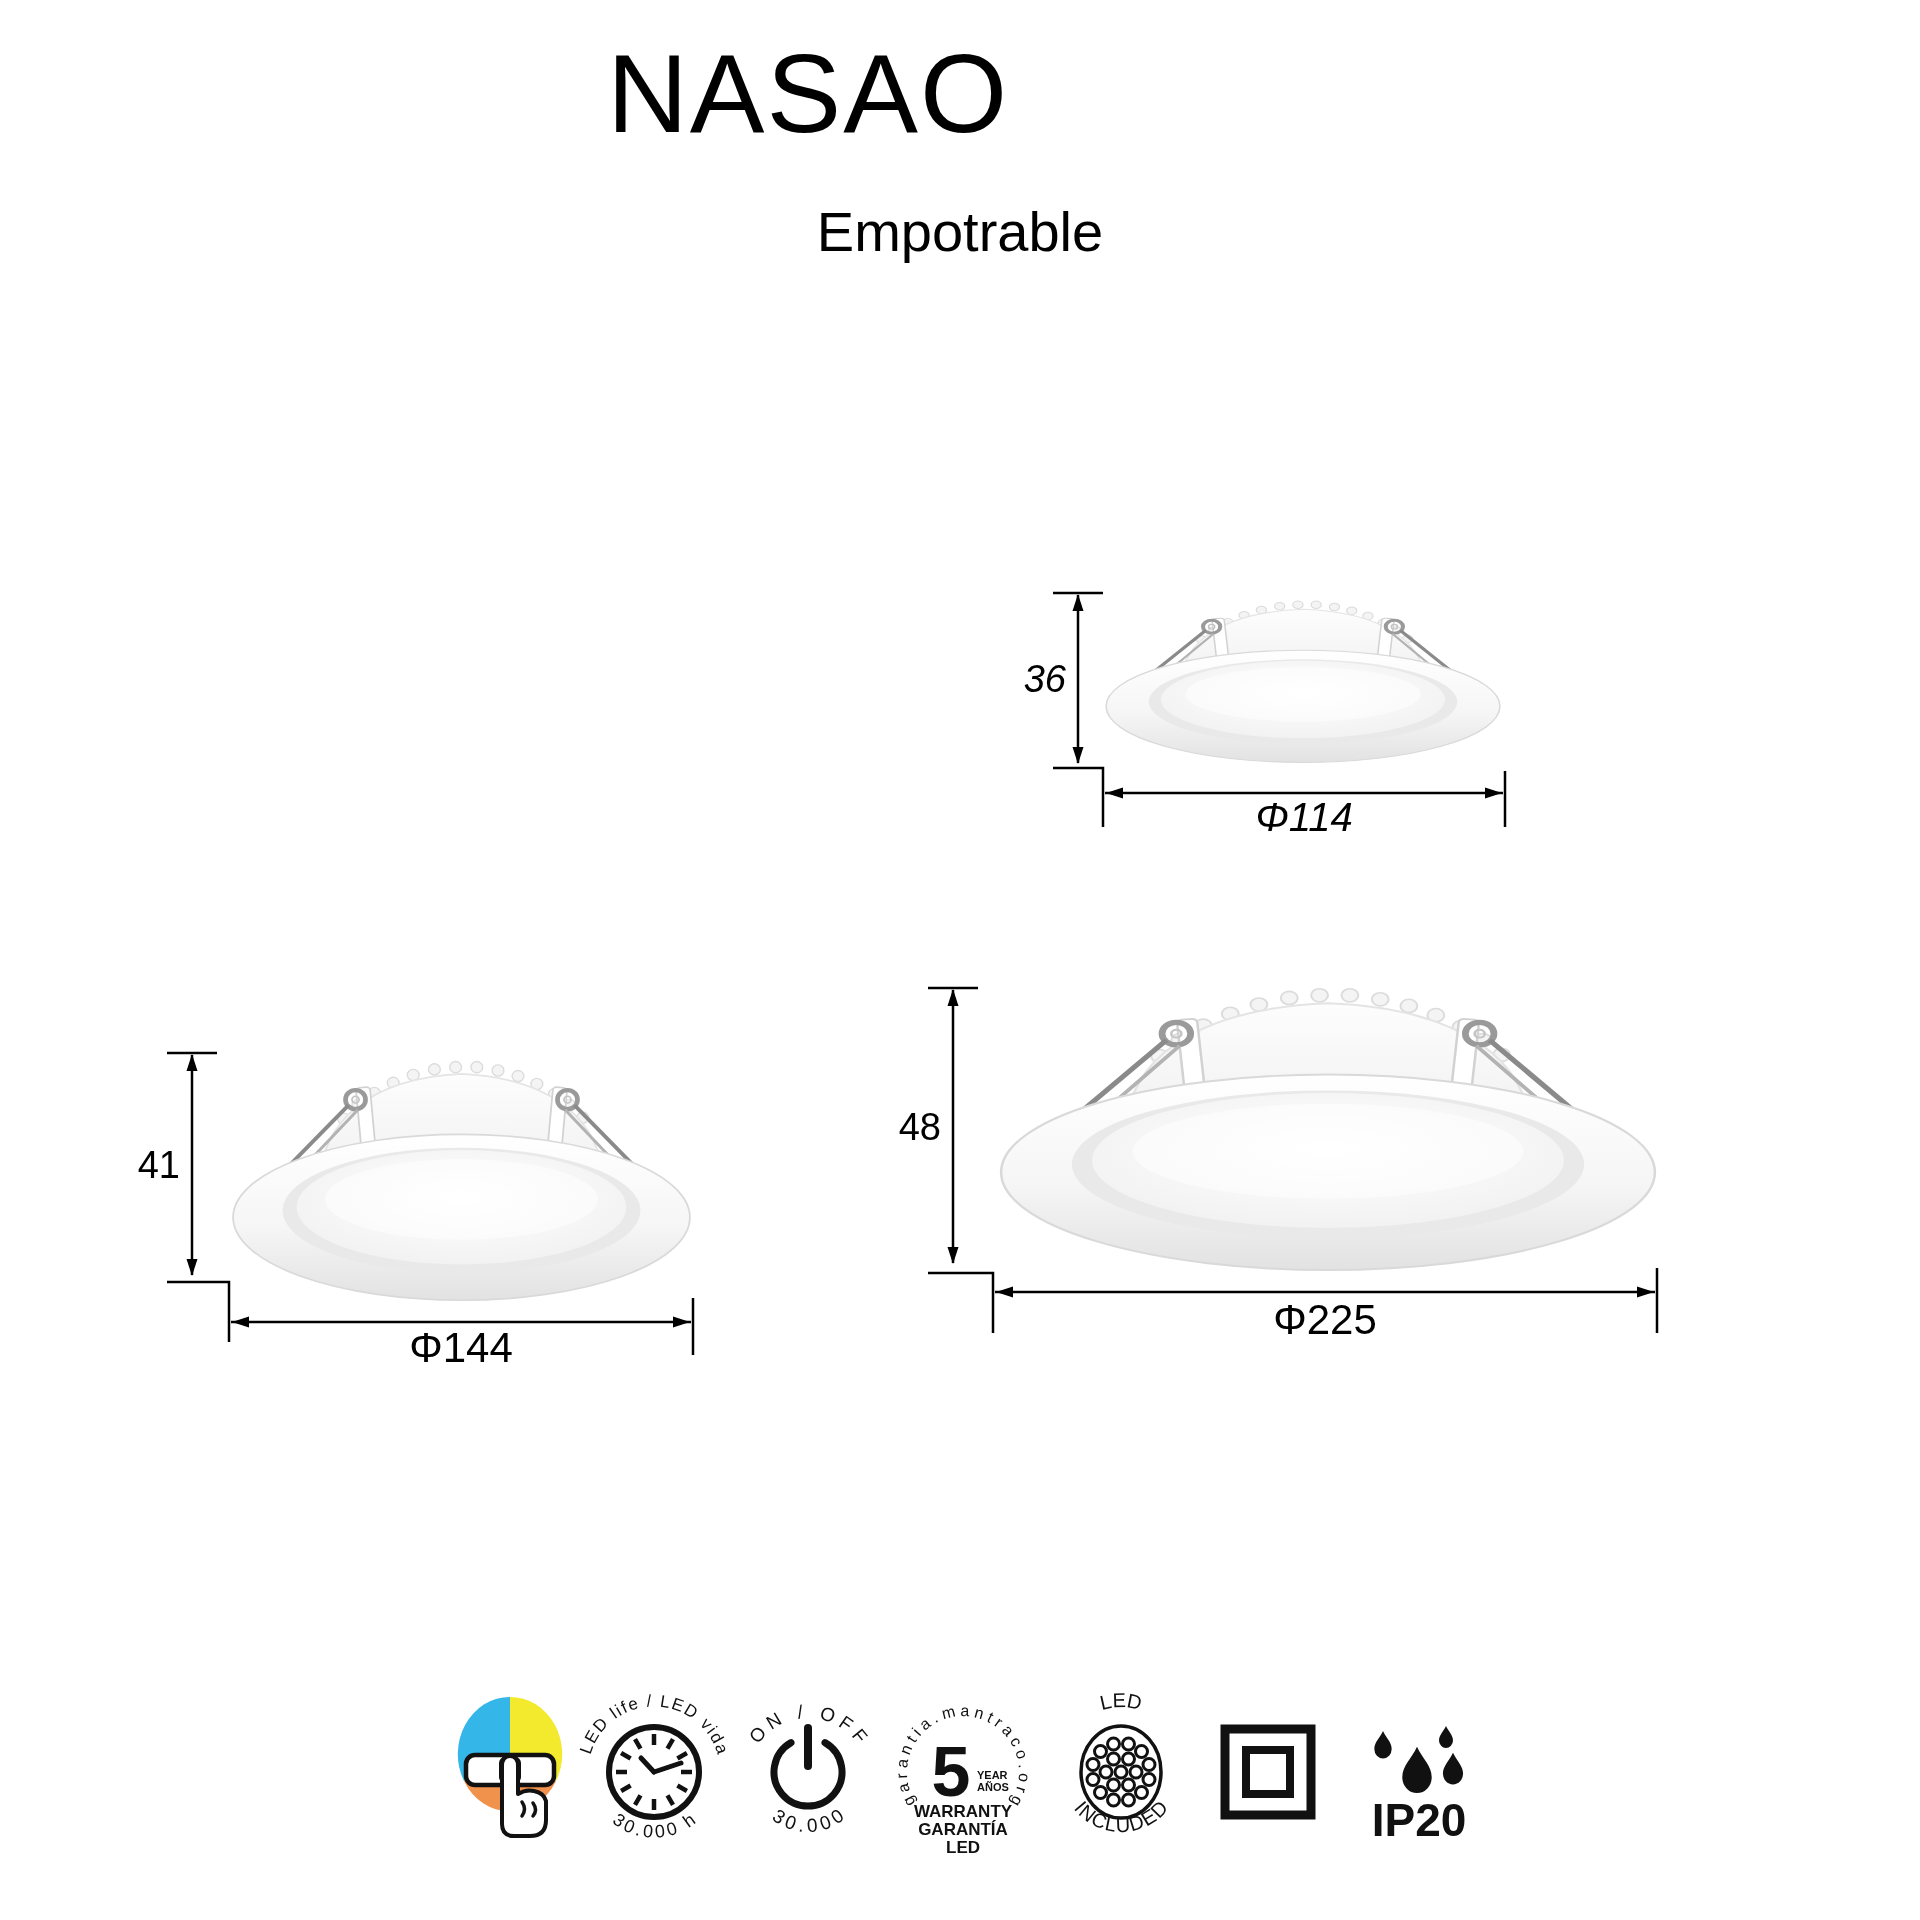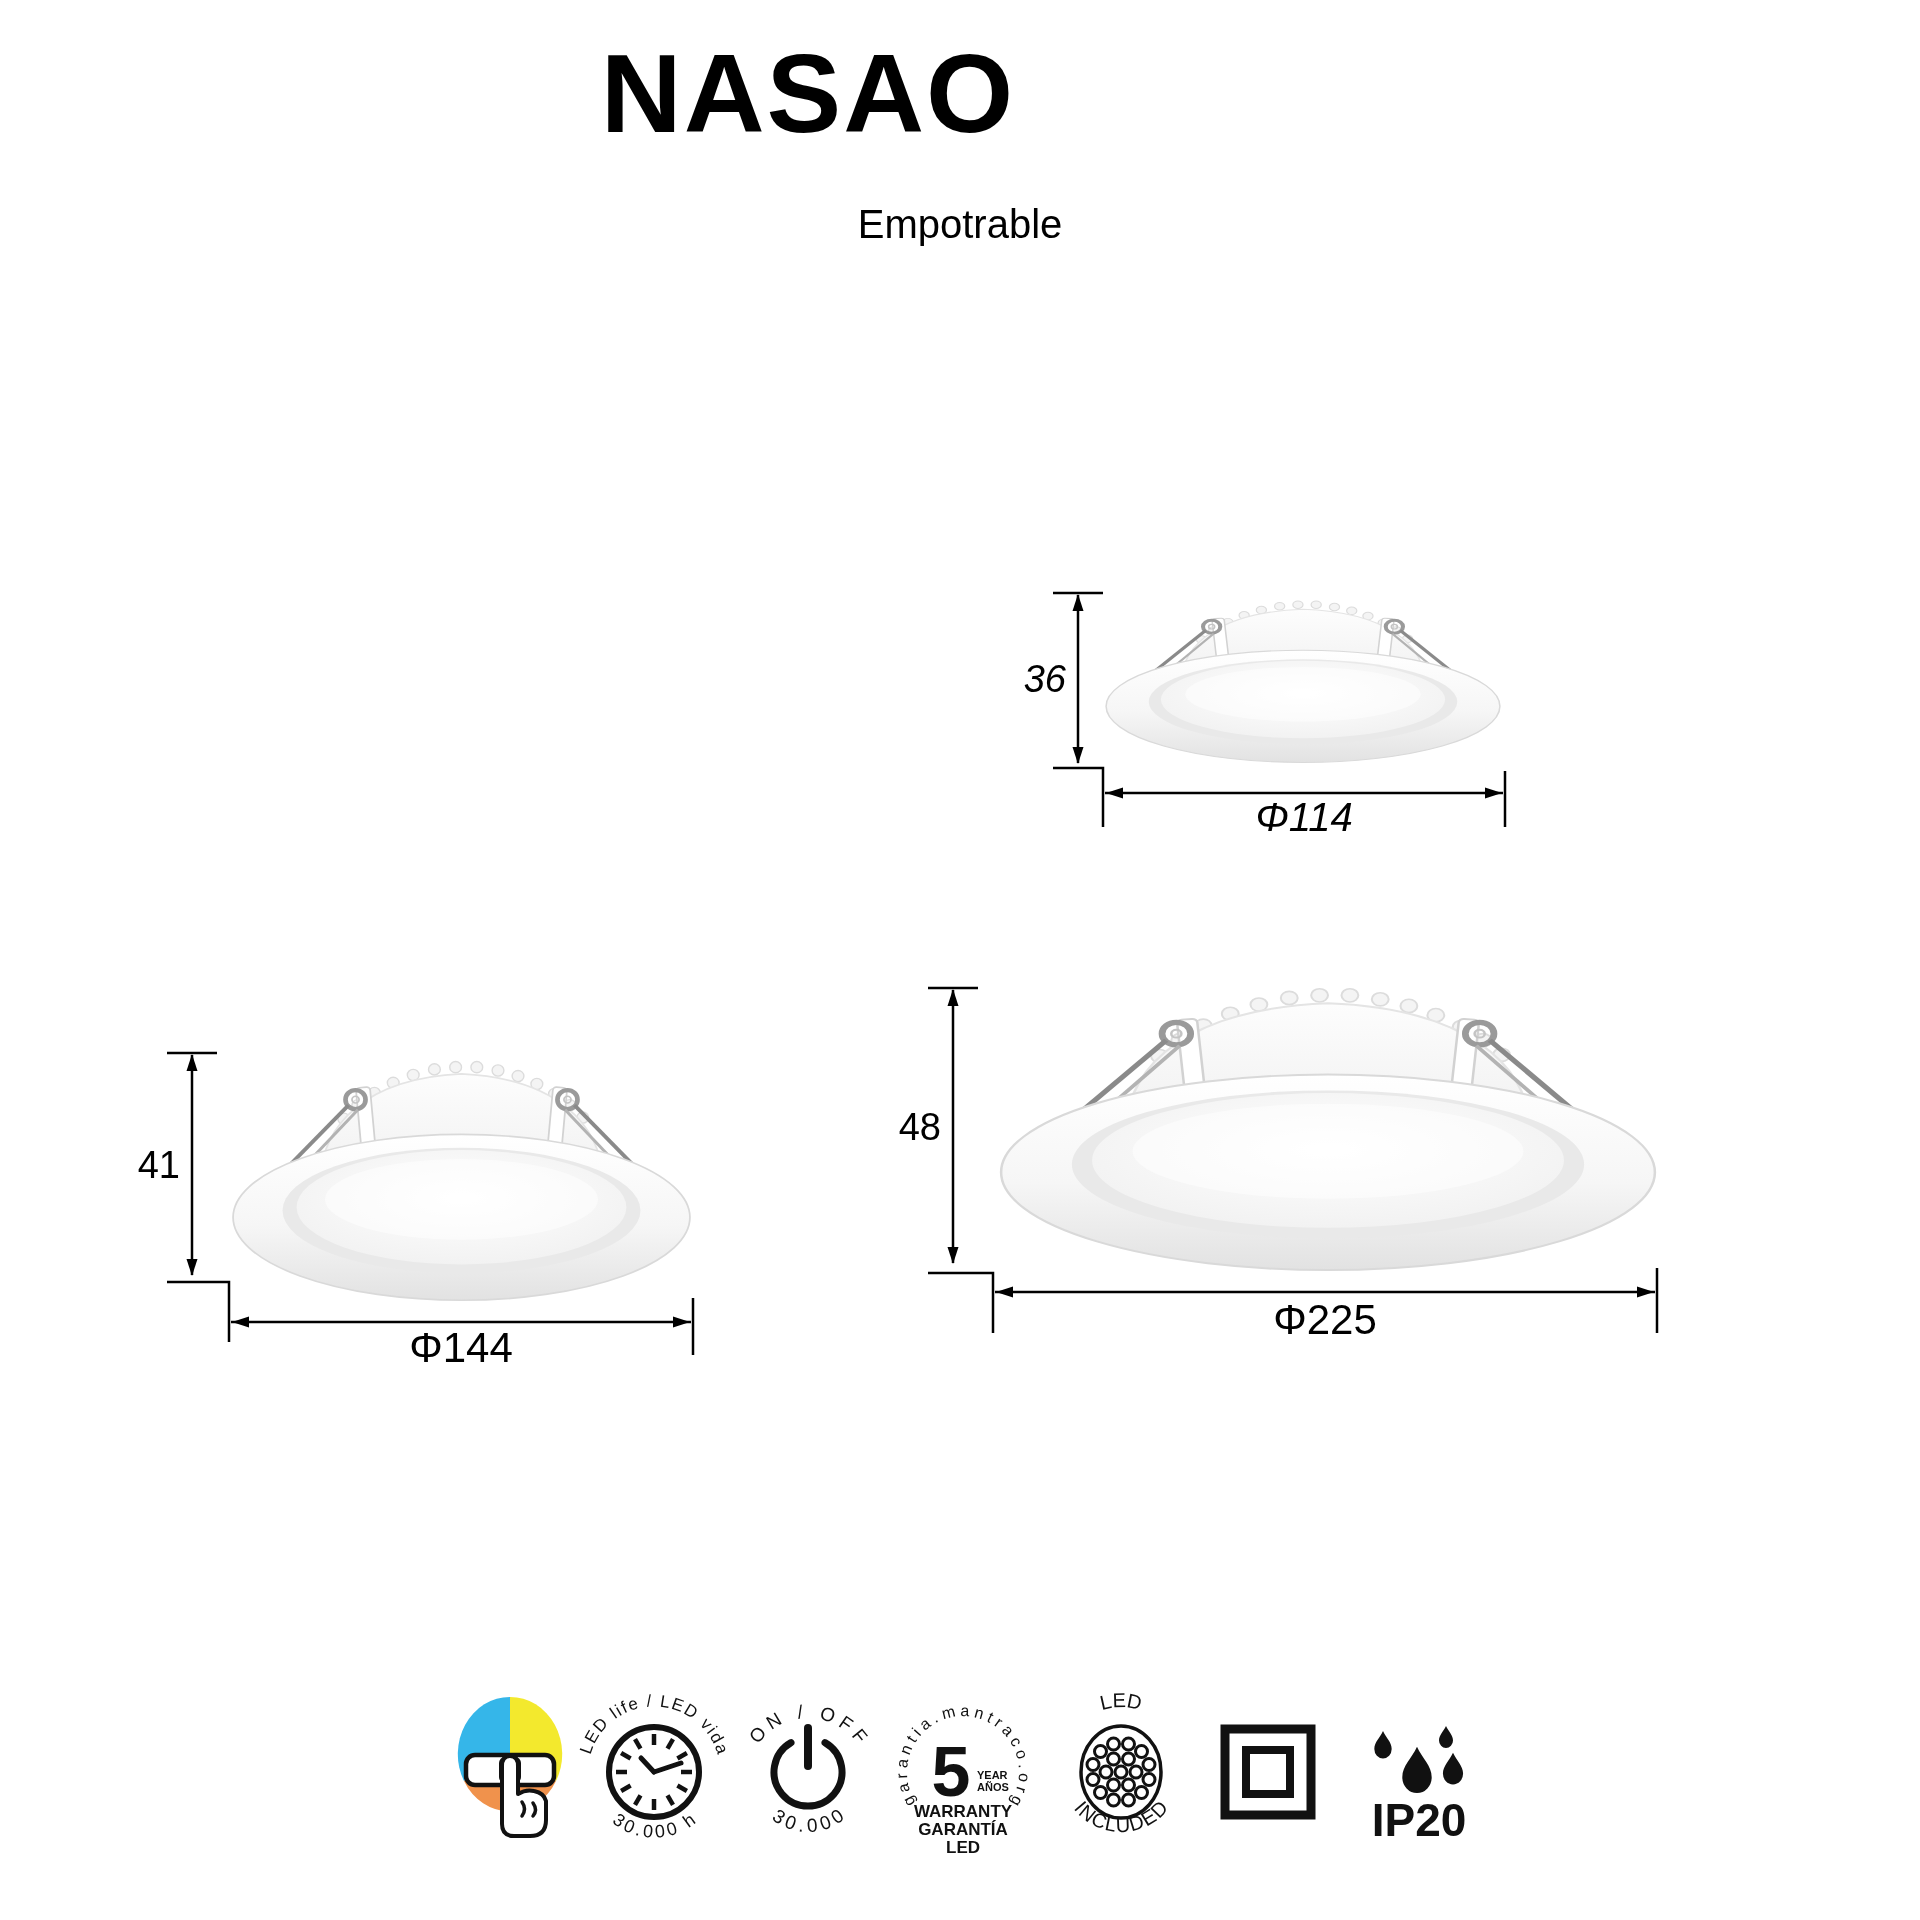--- a/index.html
+++ b/index.html
@@ -1,21 +1,21 @@
 <!DOCTYPE html>
 <html><head>
 <meta charset="utf-8">
 <style>
   html,body{margin:0;padding:0;background:#fff;}
   .canvas{position:relative;width:1920px;height:1920px;background:#ffffff;overflow:hidden;
           font-family:"Liberation Sans", sans-serif;color:#000;}
   .title{position:absolute;top:38px;left:0;width:1616px;text-align:center;
-         font-size:112px;font-weight:bold;line-height:1;letter-spacing:2px;}
+         font-size:112px;font-weight:normal;line-height:1;letter-spacing:2px;}
   .subtitle{position:absolute;top:204px;left:0;width:1920px;text-align:center;
-            font-size:40px;font-weight:400;line-height:1;}
+            font-size:56px;font-weight:400;line-height:1;}
   .fig{position:absolute;}
   .fig svg{display:block;}
   .dim{stroke:#000;stroke-width:2.5;fill:none;}
   .dimfill{fill:#000;stroke:none;}
   .dimtext{font-family:"Liberation Sans",sans-serif;fill:#000;}
   .icon{position:absolute;}
   .arc-text{font-family:"Liberation Sans",sans-serif;fill:#111;}
   .blk{fill:#111;}
   .ol{fill:#fff;stroke:#111;}
 </style>

